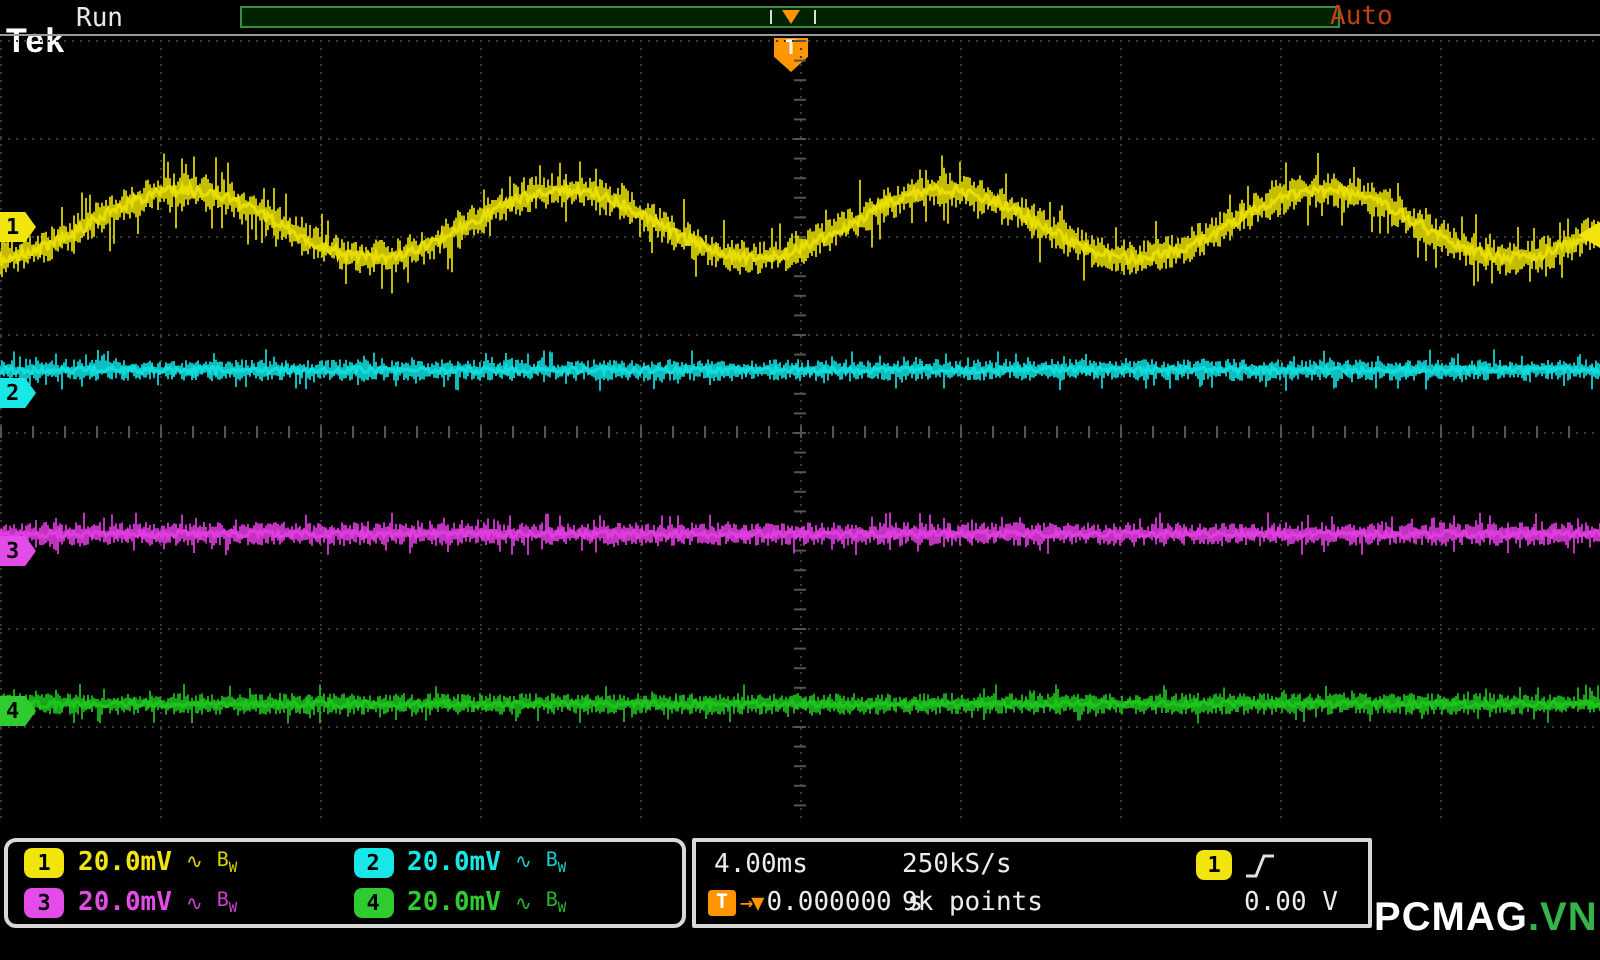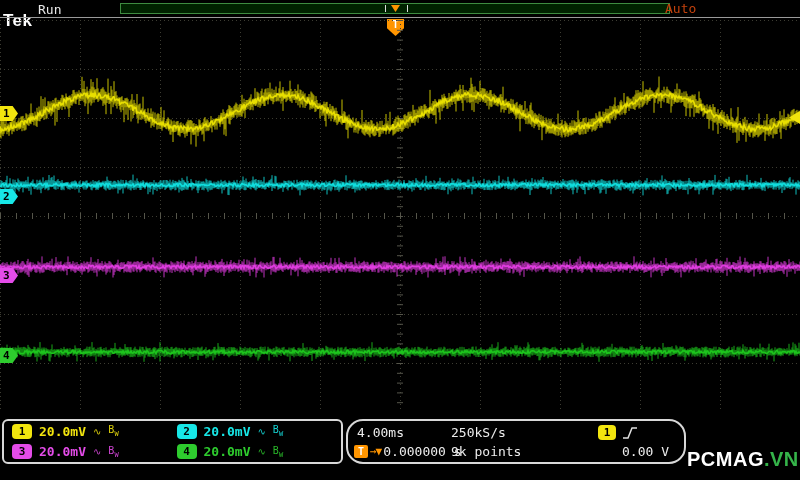--- a/index.html
+++ b/index.html
@@ -36,21 +36,21 @@
   .chbox{left:2px;top:419px;width:341px;height:45px;border:2px solid #d8d8d8;border-radius:6px;
     box-sizing:border-box;display:grid;grid-template-columns:1fr 1fr;grid-template-rows:1fr 1fr;
     align-items:center;padding:0 4px;background:#000;}
   .ch-cell{display:flex;align-items:center;gap:7px;padding-left:4px;}
   .badge{display:inline-block;width:20px;height:15px;border-radius:4px;color:#000;
     font:bold 11px/15px "DejaVu Sans Mono",monospace;text-align:center;flex:0 0 auto;}
   .scale{font:bold 13px "DejaVu Sans Mono",monospace;}
   .ic{font-size:10px;opacity:.9;}
   .ic sub{font-size:7px;}
 
-  .midbox{left:346px;top:419px;width:340px;height:45px;border:2px solid #d8d8d8;border-radius:17px;
+  .midbox{left:346px;top:419px;width:340px;height:45px;border:2px solid #d8d8d8;border-radius:1px;
     box-sizing:border-box;color:#ececec;font-size:13px;background:#000;}
   .t-scale{left:9px;top:4px;}
   .t-rate{left:103px;top:4px;}
   .t-rec{left:103px;top:23px;}
   .t-trig{left:6px;top:23px;display:flex;align-items:center;gap:1px;}
   .tbadge{background:#ff9500;color:#fff;width:14px;height:13px;border-radius:2px;
     font:bold 10px/13px "DejaVu Sans Mono",monospace;text-align:center;display:inline-block;margin-right:1px;}
   .orange{color:#ff9500;font-size:11px;letter-spacing:-1px;margin-right:1px;}
   .t-src{left:250px;top:4px;display:flex;align-items:center;gap:6px;}
   .t-src .badge{width:18px;}

